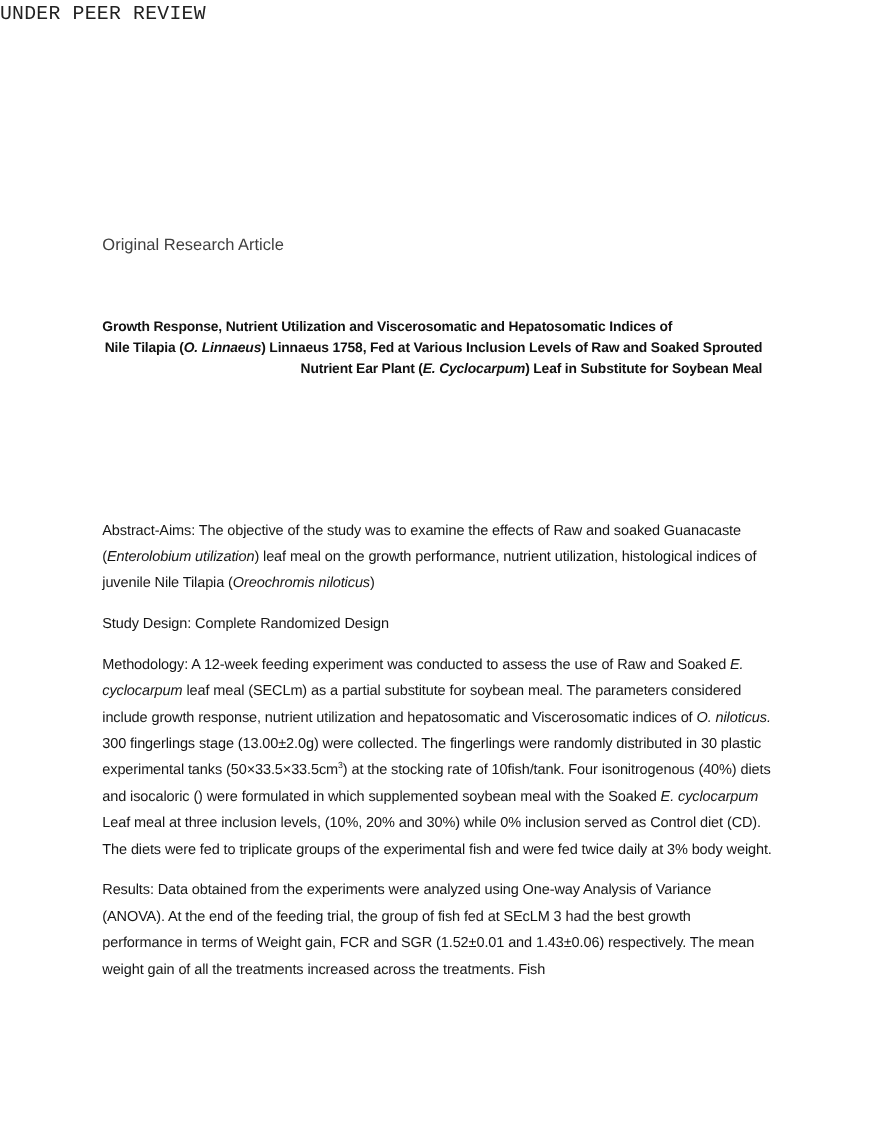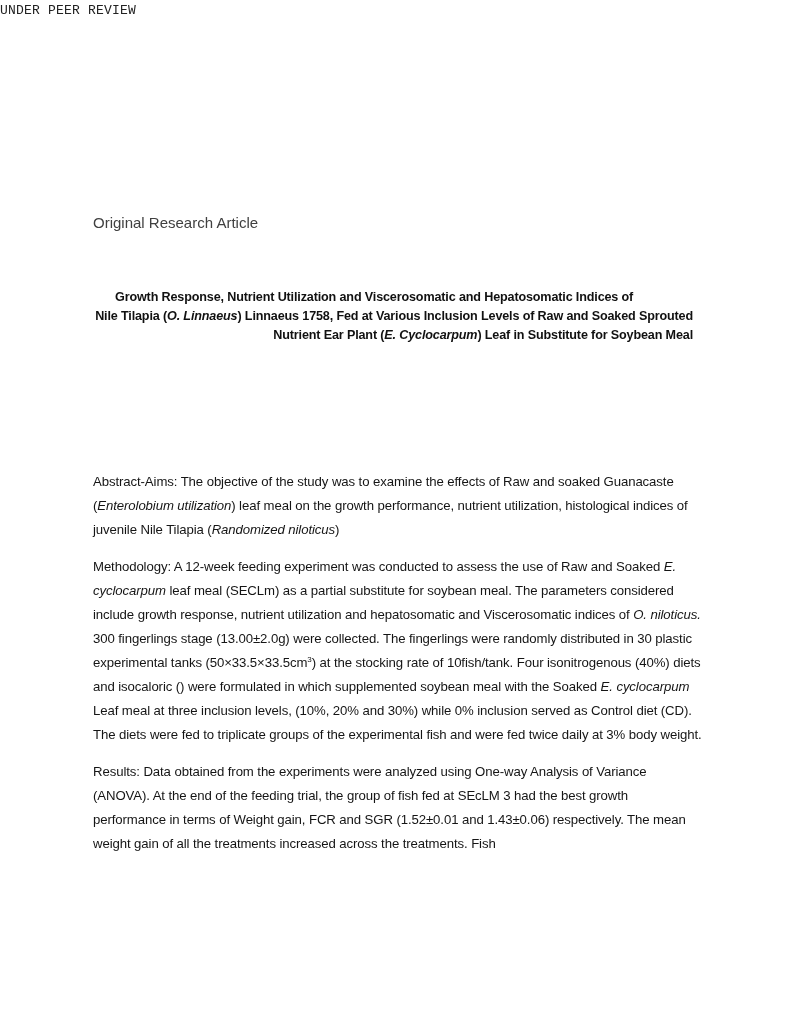--- a/index.html
+++ b/index.html
@@ -12,21 +12,21 @@
       height: 1024px;
       position: relative;
       overflow: hidden;
       color: #111111;
     }
     .watermark {
       position: absolute;
       left: 0;
       top: 3px;
       font-family: "Liberation Mono", "DejaVu Sans Mono", monospace;
-      font-size: 13px;
+      font-size: 18px;
       color: #222222;
       letter-spacing: 0.2px;
     }
     .article-type {
       position: absolute;
       left: 93px;
       top: 214px;
       font-family: "Liberation Sans", sans-serif;
       font-size: 15px;
       color: #404040;
@@ -41,21 +41,20 @@
       font-weight: bold;
       line-height: 19px;
       text-align: right;
       color: #111111;
       letter-spacing: -0.15px;
     }
     .title .first {
       display: block;
       text-align: left;
       white-space: nowrap;
-      margin-left: 22px;
     }
     .abstract {
       position: absolute;
       left: 93px;
       top: 470px;
       width: 610px;
       font-family: "Liberation Sans", sans-serif;
       font-size: 13.2px;
       line-height: 24px;
       color: #151515;
@@ -68,20 +67,21 @@
 </head>
 <body>
 
 <div class="watermark">UNDER PEER REVIEW</div>
 
 <div class="article-type">Original Research Article</div>
 
 <div class="title"><span class="first">Growth Response, Nutrient Utilization and Viscerosomatic and Hepatosomatic Indices of</span><span>Nile Tilapia (</span><i>O.  Linnaeus</i><span>) Linnaeus 1758, Fed at Various Inclusion Levels of Raw and Soaked Sprouted Nutrient Ear Plant (</span><i>E. Cyclocarpum</i><span>) Leaf in Substitute for Soybean Meal</span></div>
 
 <div class="abstract">
-  <p><span>Abstract-Aims: The objective of the study was to examine the effects of Raw and soaked Guanacaste (</span><i>Enterolobium utilization</i><span>) leaf meal on the growth performance, nutrient utilization, histological indices of juvenile Nile Tilapia (</span><i>Randomized niloticus</i><span>)</span></p>
+  <p><span>Abstract-Aims: The objective of the study was to examine the effects of Raw and soaked Guanacaste (</span><i>Enterolobium utilization</i><span>) leaf meal on the growth performance, nutrient utilization, histological indices of juvenile Nile Tilapia (</span><i>Oreochromis niloticus</i><span>)</span></p>
 
+  <p>Study Design: Complete Randomized Design</p>
 
 
   <p><span>Methodology: A 12-week feeding experiment was conducted to assess the use of Raw and Soaked </span><i>E. cyclocarpum</i><span> leaf meal (SECLm) as a partial substitute for soybean meal. The parameters considered include growth response, nutrient utilization and hepatosomatic and Viscerosomatic indices of </span><i>O. niloticus.</i><span> 300 fingerlings stage (13.00±2.0g) were collected. The fingerlings were randomly distributed in 30 plastic experimental tanks (50×33.5×33.5cm</span><sup style="font-size:8px;line-height:0;">3</sup><span>) at the stocking rate of 10fish/tank. Four isonitrogenous (40%) diets and isocaloric () were formulated in which supplemented soybean meal with the Soaked </span><i>E. cyclocarpum</i><span> Leaf meal at three inclusion levels, (10%, 20% and 30%) while 0% inclusion served as Control diet (CD). The diets were fed to triplicate groups of the experimental fish and were fed twice daily at 3% body weight.</span></p>
 
   <p>Results: Data obtained from the experiments were analyzed using One-way Analysis of Variance (ANOVA). At the end of the feeding trial, the group of fish fed at SEcLM 3 had the best growth performance in terms of Weight gain, FCR and SGR (1.52±0.01 and 1.43±0.06) respectively. The mean weight gain of all the treatments increased across the treatments. Fish</p>
 </div>
 
 </body></html>

